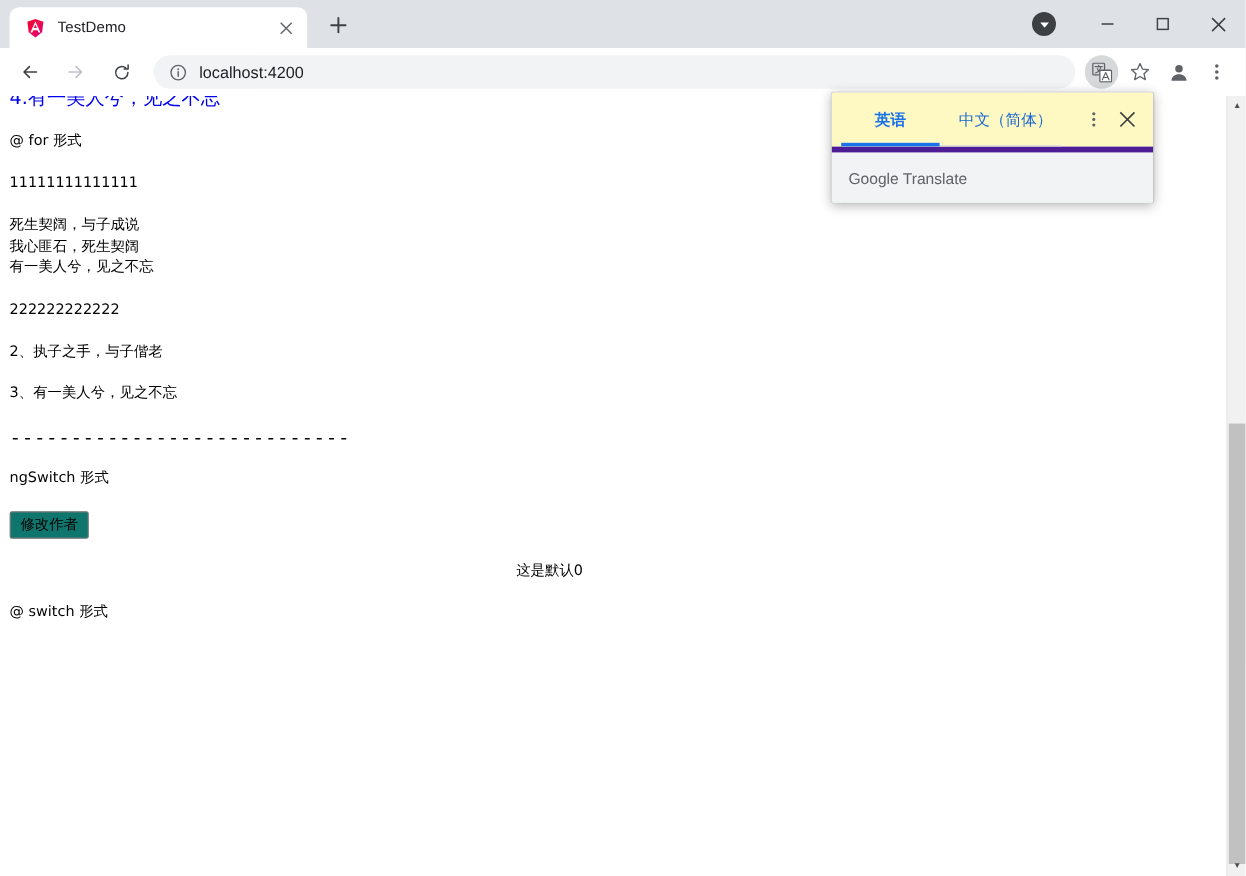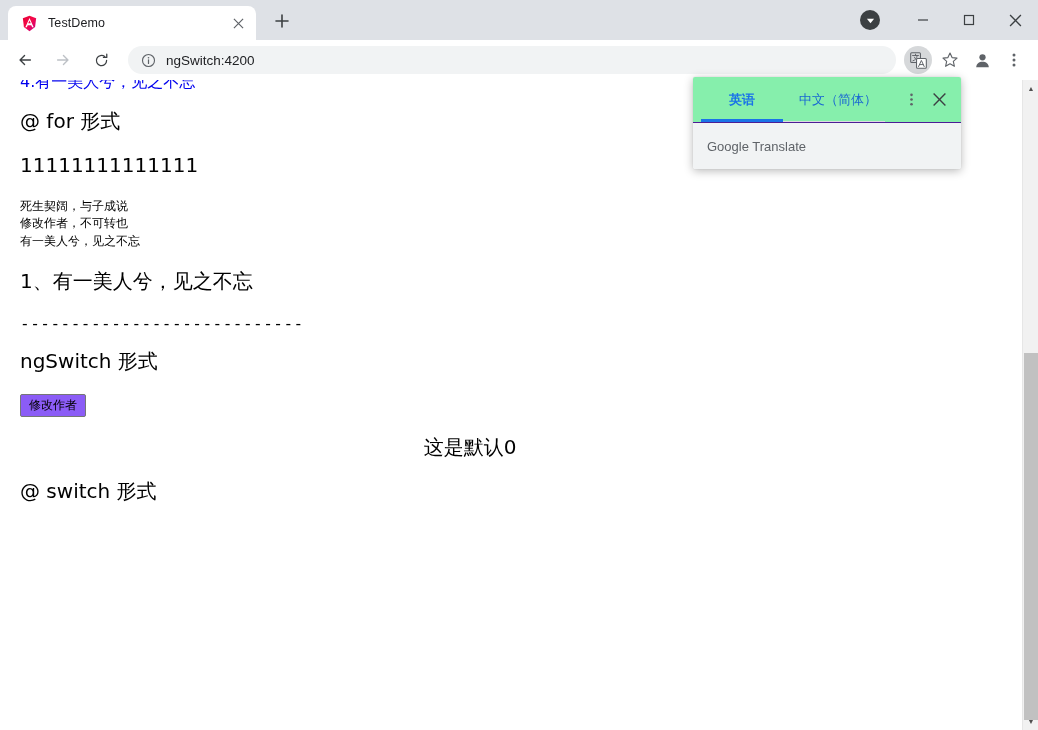--- a/index.html
+++ b/index.html
@@ -85,26 +85,26 @@
   .tb-icon.menu { margin-right: 4px; }
 
   
   .viewport {
     position: absolute; left: 0; top: 80px;
     width: 1038px; height: 650px;
     background: #ffffff;
     overflow: hidden;
   }
   .page {
-    position: absolute; left: 12px; top: 0;
+    position: absolute; left: 0; top: 0;
     width: 1022px; height: 650px;
     padding: 0 8px;
   }
   .page p {
-    font-size: 20px; color: #000000;
+    font-size: 12px; color: #000000;
     line-height: 1.18;
     margin: 0 0 20.5px 0;
     font-family: "DejaVu Sans", "Liberation Sans", sans-serif;
   }
   .page a { color: #0000ee; text-decoration: none; }
   .link-line {
     position: absolute; left: 8px; top: -8px;
     font-size: 16px;
     font-family: "DejaVu Sans", "Liberation Sans", sans-serif;
   }
@@ -112,21 +112,21 @@
   .block-num { font-family: "DejaVu Sans", "Liberation Sans", sans-serif; }
   .poem-block { margin-bottom: 20px; }
   .poem-block div { font-size: 12px; line-height: 1.44; color: #000; font-family: "DejaVu Sans", "Liberation Sans", sans-serif; }
   .dash-line {
     font-size: 16px; color: #000; letter-spacing: .5px;
     font-family: "DejaVu Sans Mono", "Liberation Mono", monospace;
     margin-bottom: 17px;
   }
   .btn-author {
     font-size: 12px; padding: 2px 8px;
-    background: #8b5cf6; border: 1px solid #767676;
+    background: #0f766e; border: 1px solid #767676;
     border-radius: 2px; color: #000; cursor: default;
     font-family: "DejaVu Sans", "Liberation Sans", sans-serif;
     margin-bottom: 19px;
   }
   .red-text { color: #ff0000; text-align: center; }
 
   
   .scrollbar {
     position: absolute; right: 0; top: 80px;
     width: 16px; height: 650px; background: #f1f1f1;
@@ -143,21 +143,21 @@
   .translate-popup {
     position: absolute; left: 693px; top: 77px;
     width: 268px; height: 92px;
     background: #ffffff;
     border-radius: 2px;
     box-shadow: 0 2px 10px rgba(0,0,0,.28), 0 0 1px rgba(0,0,0,.2);
     overflow: hidden;
   }
   .tp-tabs {
     height: 45px; display: flex; align-items: stretch;
-    background: #86efac; position: relative;
+    background: #fef9c3; position: relative;
   }
   .tp-tab {
     display: flex; align-items: center; justify-content: center;
     font-size: 13px; color: #1a73e8; position: relative;
     padding: 0 4px;
   }
   .tp-tab.en { width: 82px; margin-left: 8px; font-weight: 600; }
   .tp-tab.zh { width: 110px; font-weight: 400; color: #1967d2; text-align: center; }
   .tp-underline-base {
     position: absolute; left: 8px; bottom: 0; width: 184px; height: 1px;
@@ -168,21 +168,21 @@
     background: #1a73e8;
   }
   .tp-actions { margin-left: auto; display: flex; align-items: center; padding-right: 8px; }
   .tp-act {
     width: 28px; height: 28px; display: flex; align-items: center;
     justify-content: center; color: #5f6368; border-radius: 50%;
   }
   .tp-footer {
     height: 47px; background: #f1f3f4;
     display: flex; align-items: center; padding-left: 14px;
-    border-top: 1px solid #4c1d95;
+    border-top: 5px solid #4c1d95;
   }
   .tp-footer-text { font-size: 13px; color: #5f6368; }
 
   svg { display: block; }
 </style>
 </head>
 <body>
 
 <div class="browser">
 
@@ -260,21 +260,21 @@
     </div>
 
     <div class="omnibox">
       <span class="omnibox-icon">
         <svg width="15" height="15" viewBox="0 0 16 16">
           <circle cx="8" cy="8" r="6.4" fill="none" stroke="#5f6368" stroke-width="1.2"></circle>
           <path d="M8 7.2 V11.2" stroke="#5f6368" stroke-width="1.3" stroke-linecap="round"></path>
           <circle cx="8" cy="5" r=".85" fill="#5f6368"></circle>
         </svg>
       </span>
-      <span class="omnibox-url">ngSwitch:4200</span>
+      <span class="omnibox-url">localhost:4200</span>
     </div>
 
     <div class="tb-icon active-bg">
       <svg width="17" height="17" viewBox="0 0 20 20">
         <rect x="0.8" y="0.8" width="11.5" height="11.5" rx="1.2" fill="none" stroke="#5f6368" stroke-width="1.25"></rect>
         <path d="M3 4.1 H10 M6.5 2.6 V4.1 M8.4 4.1 C8.4 7.6 6 9.6 3.4 10.4 M5.2 6.1 C6 8.2 8.2 9.8 10.2 10.3" stroke="#5f6368" stroke-width="1.1" fill="none" stroke-linecap="round"></path>
         <rect x="7.7" y="7.7" width="11.5" height="11.5" rx="1.2" fill="#ffffff" stroke="#5f6368" stroke-width="1.25"></rect>
         <path d="M10.1 17.1 L13.4 9.9 L16.7 17.1 M11.4 14.8 H15.4" stroke="#5f6368" stroke-width="1.15" fill="none" stroke-linecap="round" stroke-linejoin="round"></path>
       </svg>
     </div>
@@ -309,26 +309,28 @@
       </div>
 
       <div class="content-flow">
 
         <p>@ for 形式</p>
 
         <p class="block-num">11111111111111</p>
 
         <div class="poem-block">
           <div>死生契阔，与子成说</div>
-          <div>修改作者，不可转也</div>
+          <div>我心匪石，死生契阔</div>
           <div>有一美人兮，见之不忘</div>
         </div>
 
-
-        <p>1、有一美人兮，见之不忘</p>
+        <p class="block-num">222222222222</p>
+
+        <p>2、执子之手，与子偕老</p>
+        <p>3、有一美人兮，见之不忘</p>
 
 
         <div class="dash-line">----------------------------</div>
 
         <p>ngSwitch 形式</p>
 
         <div>
           <button class="btn-author">修改作者</button>
         </div>
 

